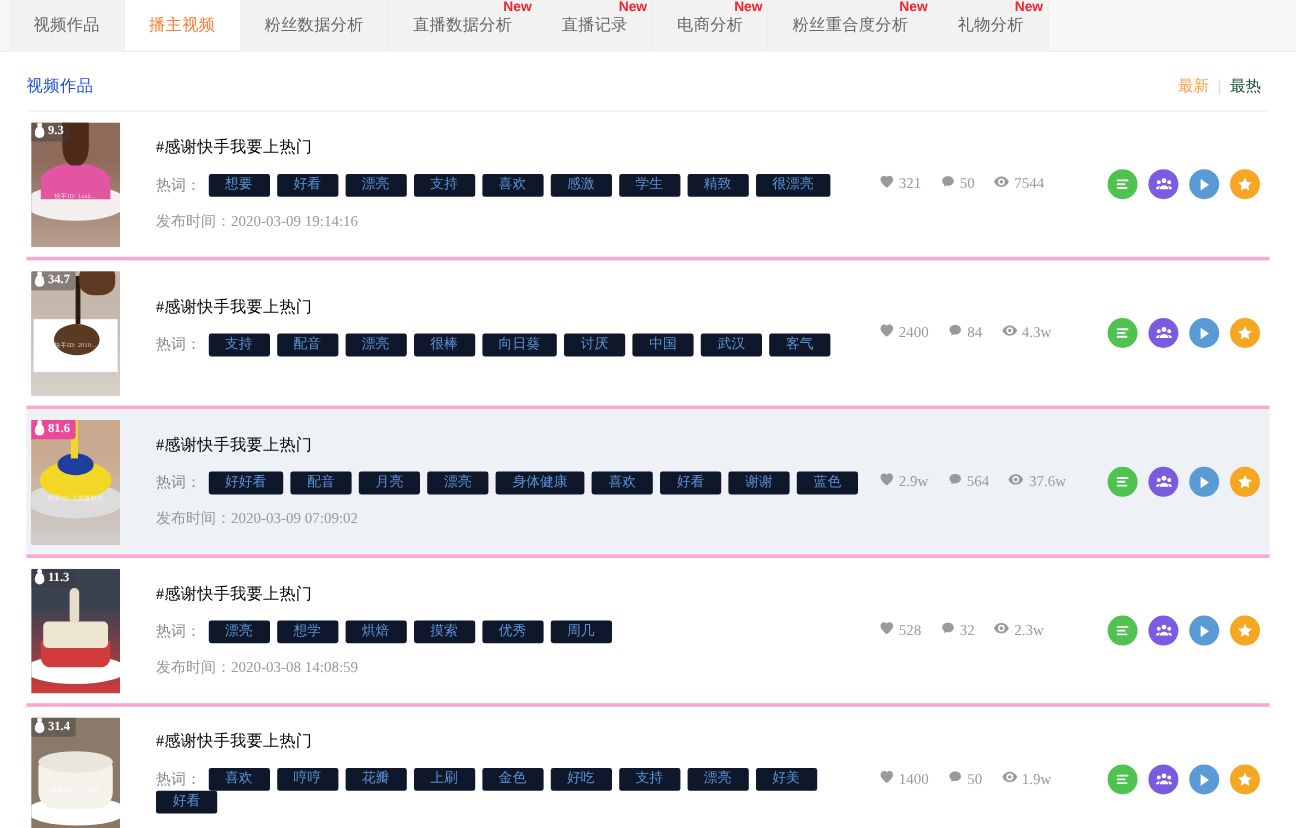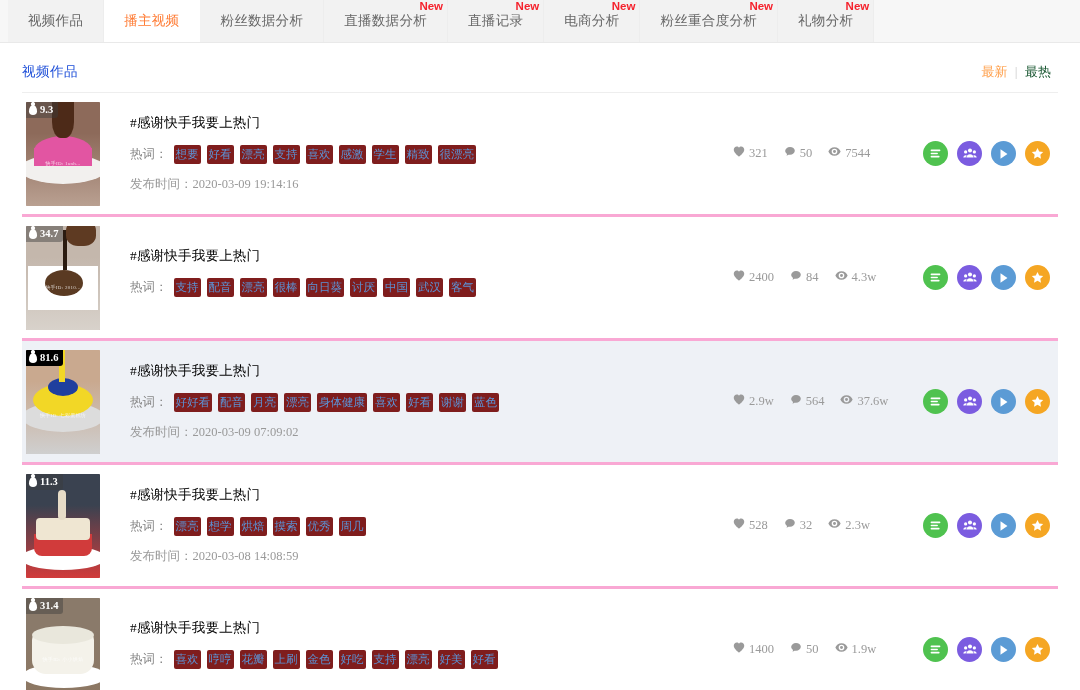--- a/index.html
+++ b/index.html
@@ -121,21 +121,21 @@
     display: flex;
     align-items: center;
     gap: 3px;
     font-size: 10.5px;
     color: #fff;
     background: rgba(60,60,60,.45);
     border-bottom-right-radius: 3px;
     z-index: 4;
     font-weight: 600;
   }
-  .badge.hot { background: #000000; }
+  .badge.hot { background: #ec4899; }
   .flame {
     width: 8px; height: 10px;
     display: inline-block;
     background: #fff;
     -webkit-mask-repeat: no-repeat;
     border-radius: 50% 50% 50% 50% / 62% 62% 38% 38%;
     position: relative;
     top: 0px;
   }
   .flame:before {
@@ -170,23 +170,23 @@
   .tagline {
     display: flex;
     align-items: center;
     flex-wrap: wrap;
     margin-bottom: 12px;
   }
   .taglabel { font-size: 12.5px; color: #888; margin-right: 6px; }
   .tag {
     font-size: 11.5px;
     color: #5b93d6;
-    background: #7f1d1d;
+    background: #0f172a;
     border-radius: 2px;
-    padding: 2px 2px;
+    padding: 2px 14px;
     margin-right: 6px;
     line-height: 15px;
     white-space: nowrap;
   }
   .timeline { font-size: 12.5px; color: #999; }
 
   .stats {
     flex: 0 0 180px;
     display: flex;
     align-items: center;

